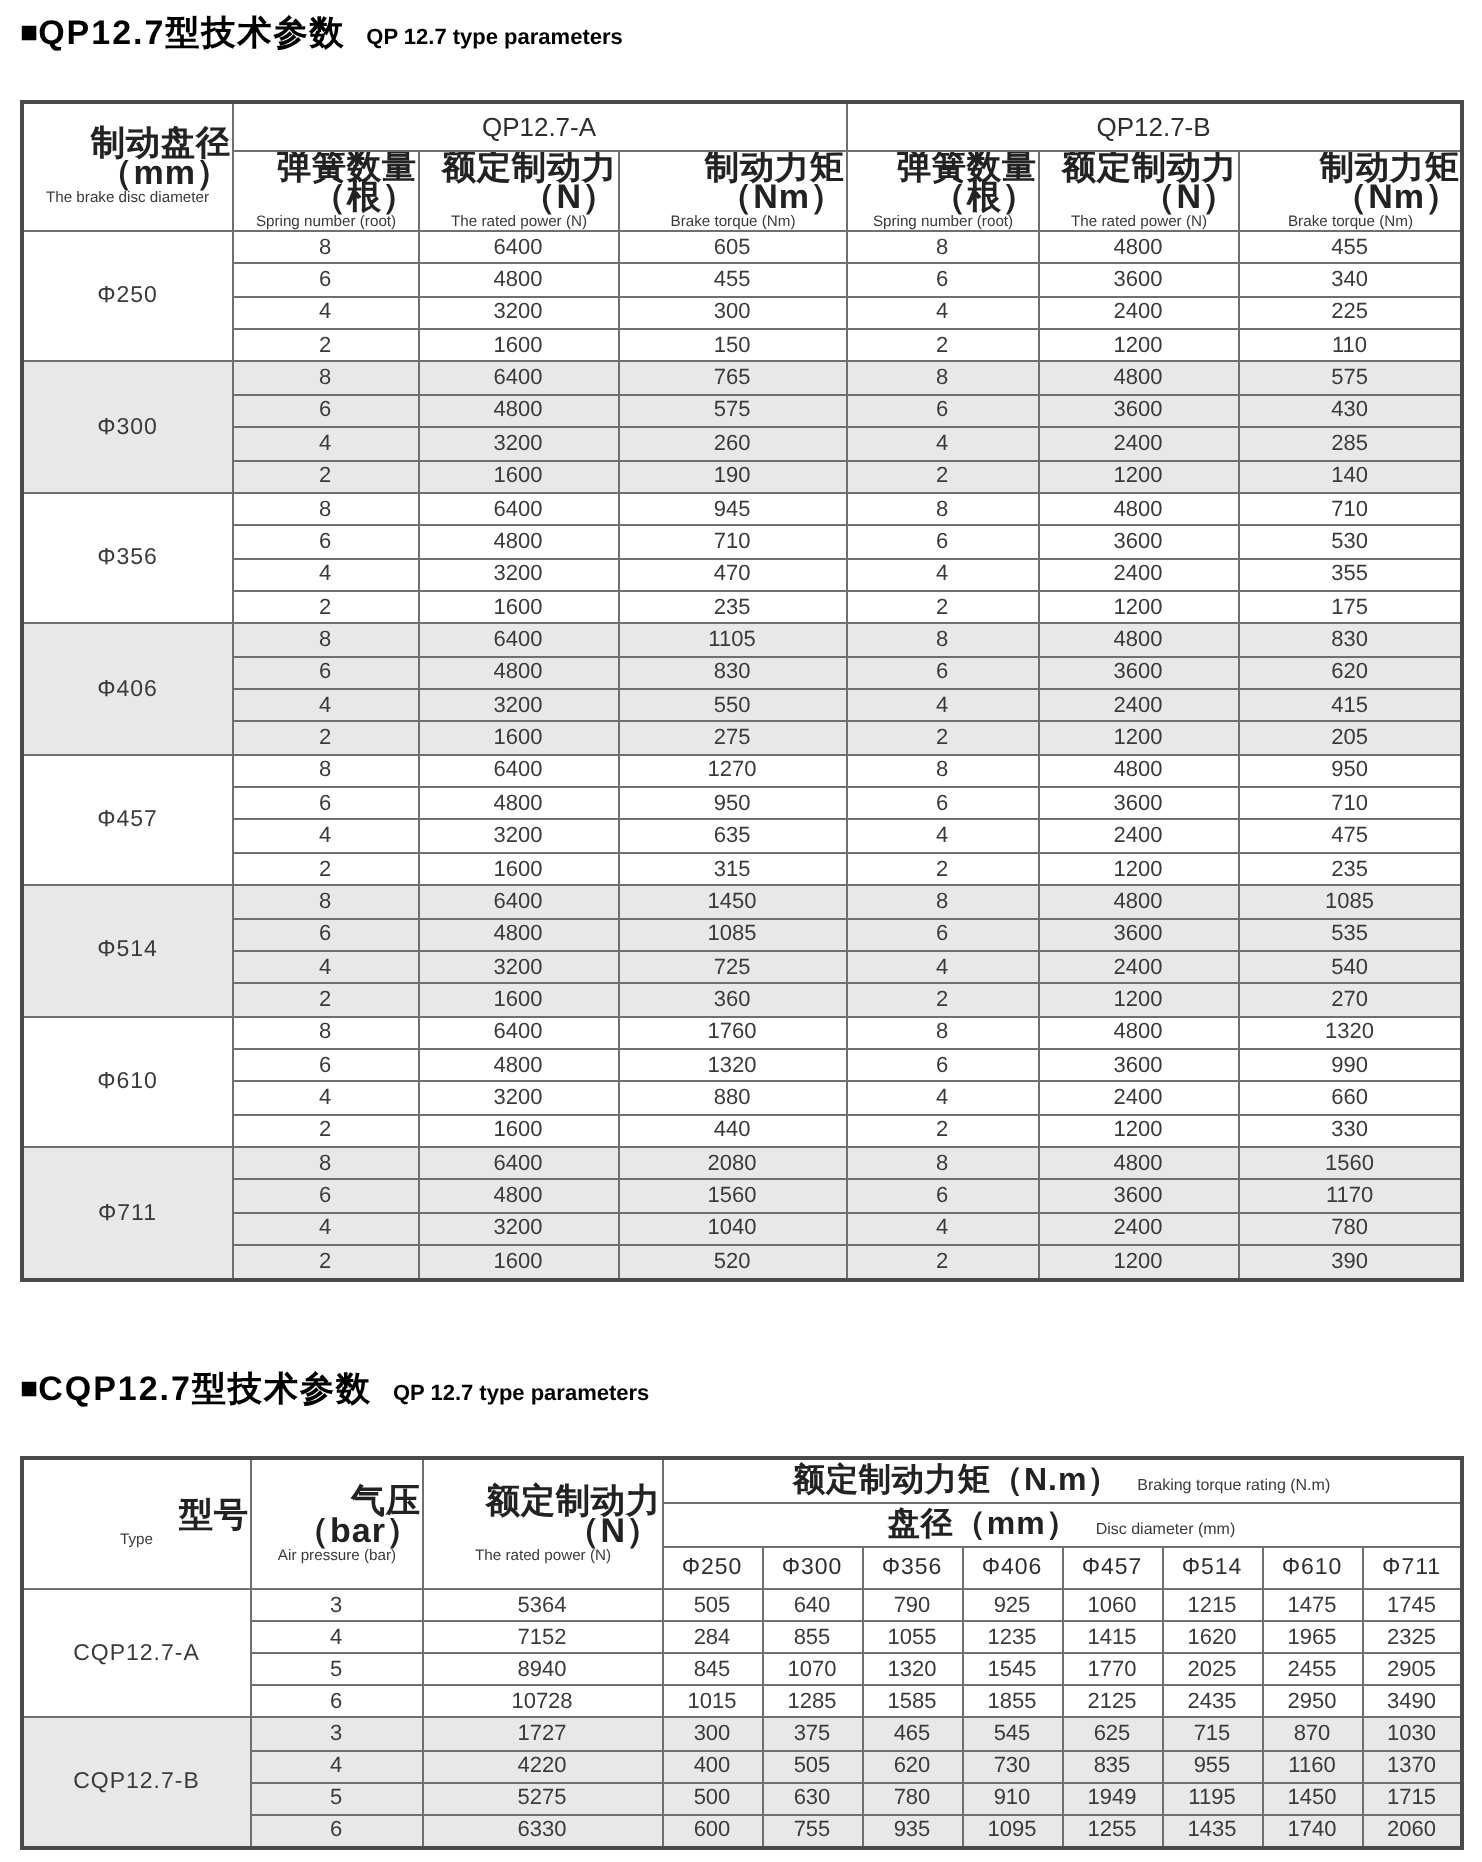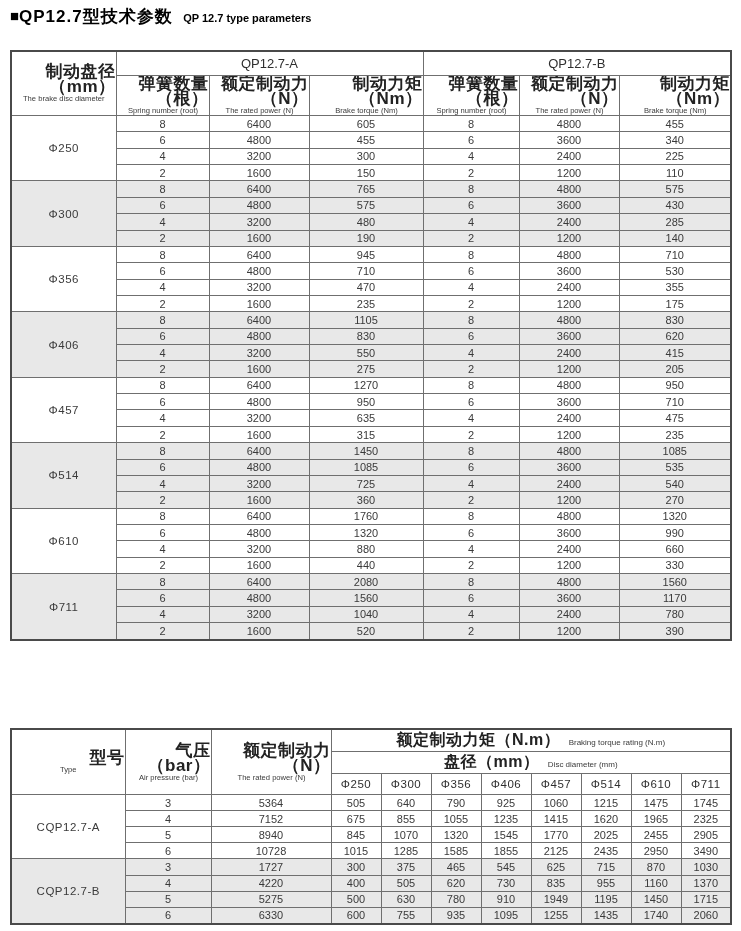--- a/index.html
+++ b/index.html
@@ -139,21 +139,21 @@
           <td>6</td>
           <td>4800</td>
           <td>575</td>
           <td>6</td>
           <td>3600</td>
           <td>430</td>
         </tr>
         <tr class="shaded">
           <td>4</td>
           <td>3200</td>
-          <td>480</td>
+          <td>260</td>
           <td>4</td>
           <td>2400</td>
           <td>285</td>
         </tr>
         <tr class="shaded">
           <td>2</td>
           <td>1600</td>
           <td>190</td>
           <td>2</td>
           <td>1200</td>
@@ -353,20 +353,24 @@
           <td>2</td>
           <td>1600</td>
           <td>520</td>
           <td>2</td>
           <td>1200</td>
           <td>390</td>
         </tr>
       </tbody>
   </table>
 
+  <div class="sec-title" style="top:683px;">
+    <span class="bullet">■</span><span class="cn">CQP12.7型技术参数</span>
+    <span class="en">QP 12.7 type parameters</span>
+  </div>
 
   <table class="cqp" style="top:728px;width:721px;height:197px;">
     <colgroup>
       <col style="width:114px">
         <col style="width:86px">
         <col style="width:120px">
       <col style="width:50px">
         <col style="width:50px">
         <col style="width:50px">
         <col style="width:50px">
@@ -421,21 +425,21 @@
           <td>790</td>
           <td>925</td>
           <td>1060</td>
           <td>1215</td>
           <td>1475</td>
           <td>1745</td>
         </tr>
         <tr>
           <td>4</td>
           <td>7152</td>
-          <td>675</td>
+          <td>284</td>
           <td>855</td>
           <td>1055</td>
           <td>1235</td>
           <td>1415</td>
           <td>1620</td>
           <td>1965</td>
           <td>2325</td>
         </tr>
         <tr>
           <td>5</td>

